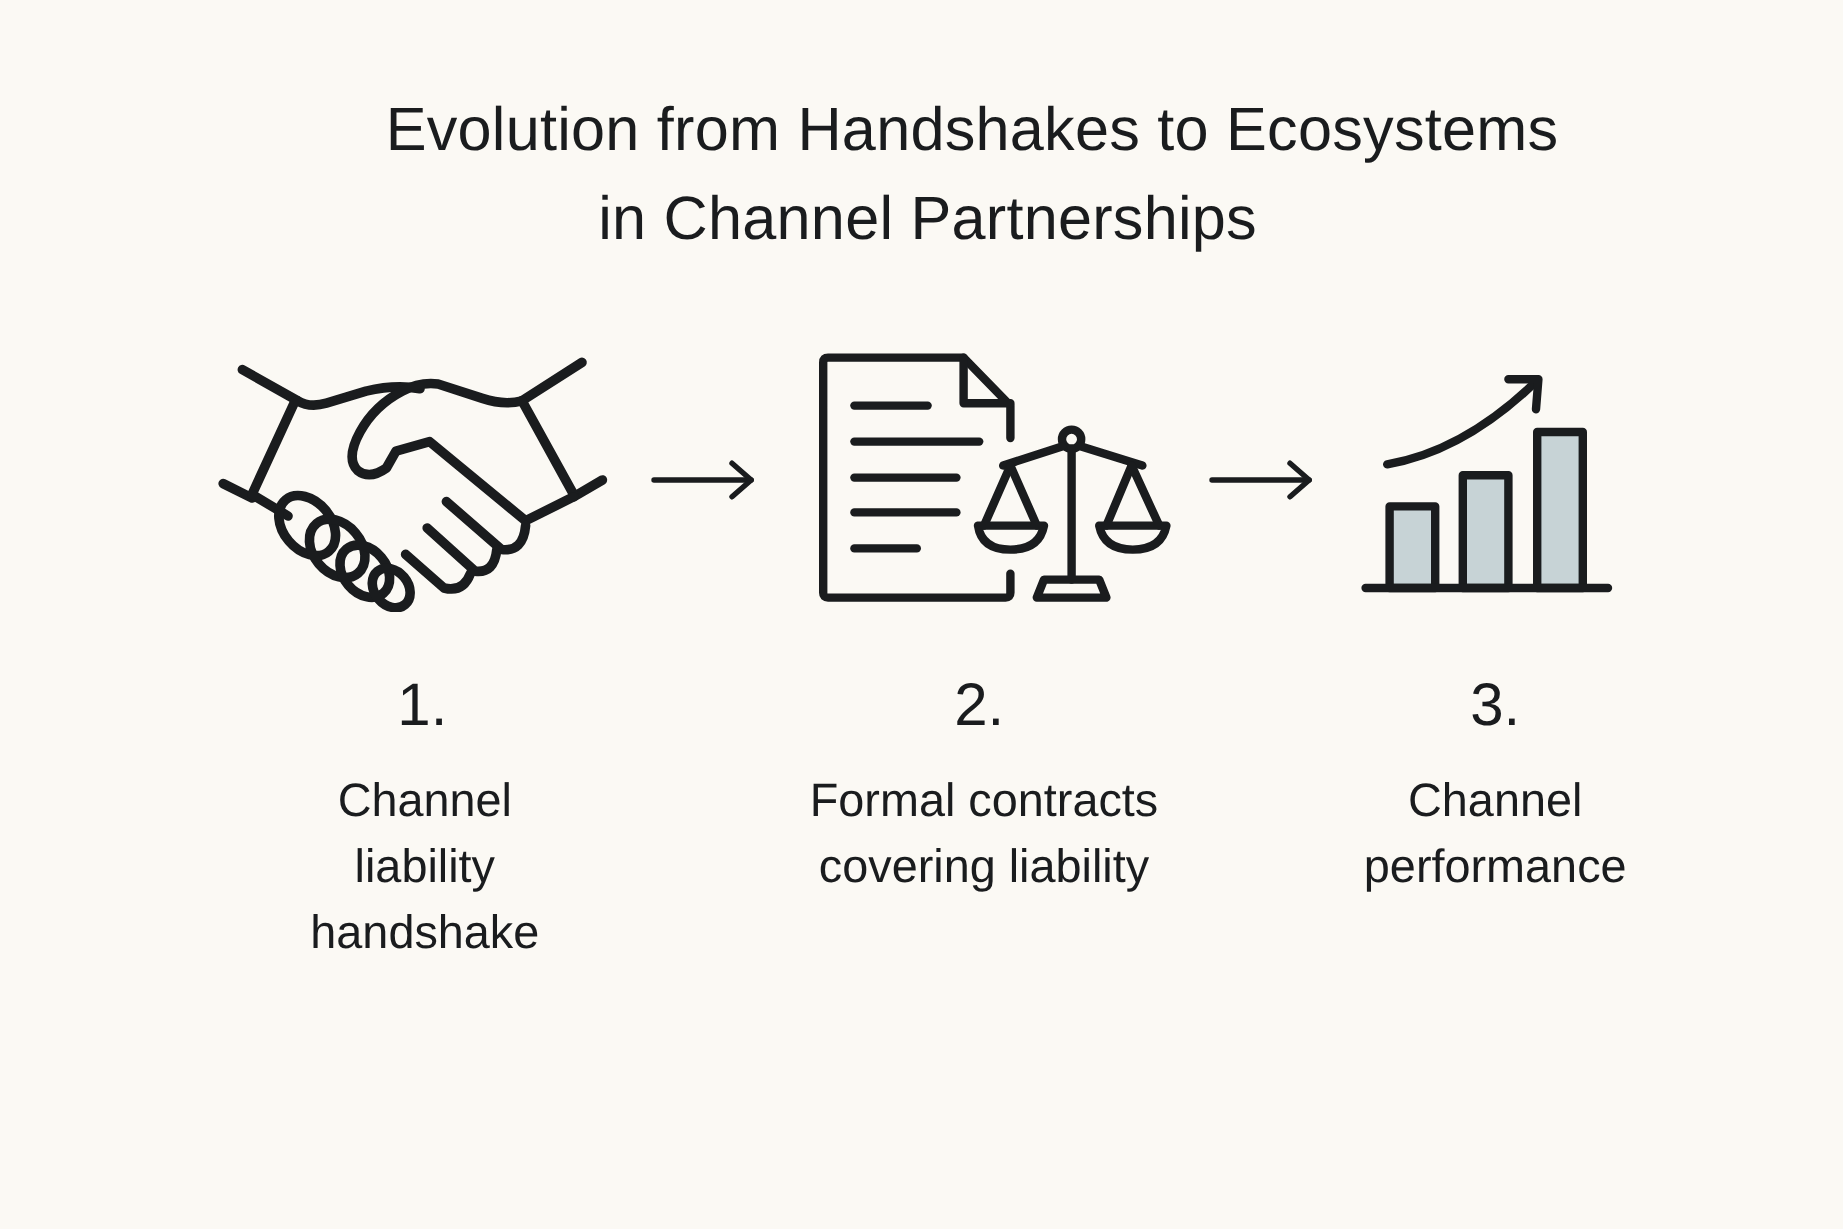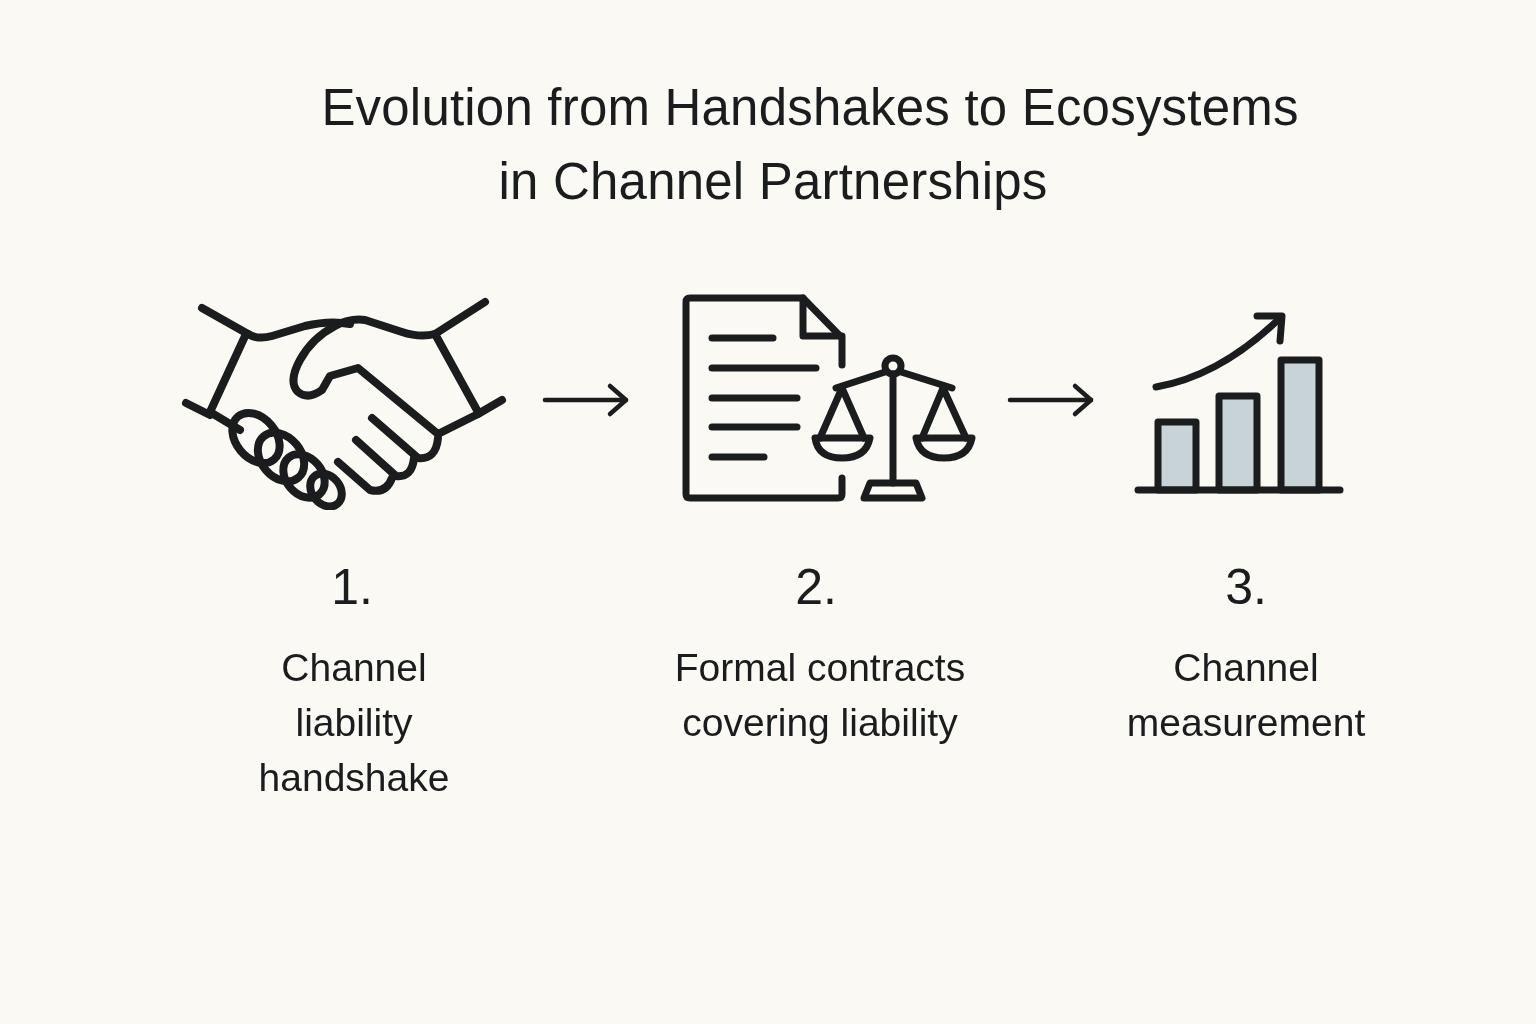--- a/index.html
+++ b/index.html
@@ -122,14 +122,14 @@
   <span class="line">Channel</span>
   <span class="line">liability</span>
   <span class="line">handshake</span>
 </div>
 <div class="desc" style="left:600px">
   <span class="line">Formal contracts</span>
   <span class="line">covering liability</span>
 </div>
 <div class="desc" style="left:1026px">
   <span class="line">Channel</span>
-  <span class="line">measurement</span>
+  <span class="line">performance</span>
 </div>
 
 </body></html>

